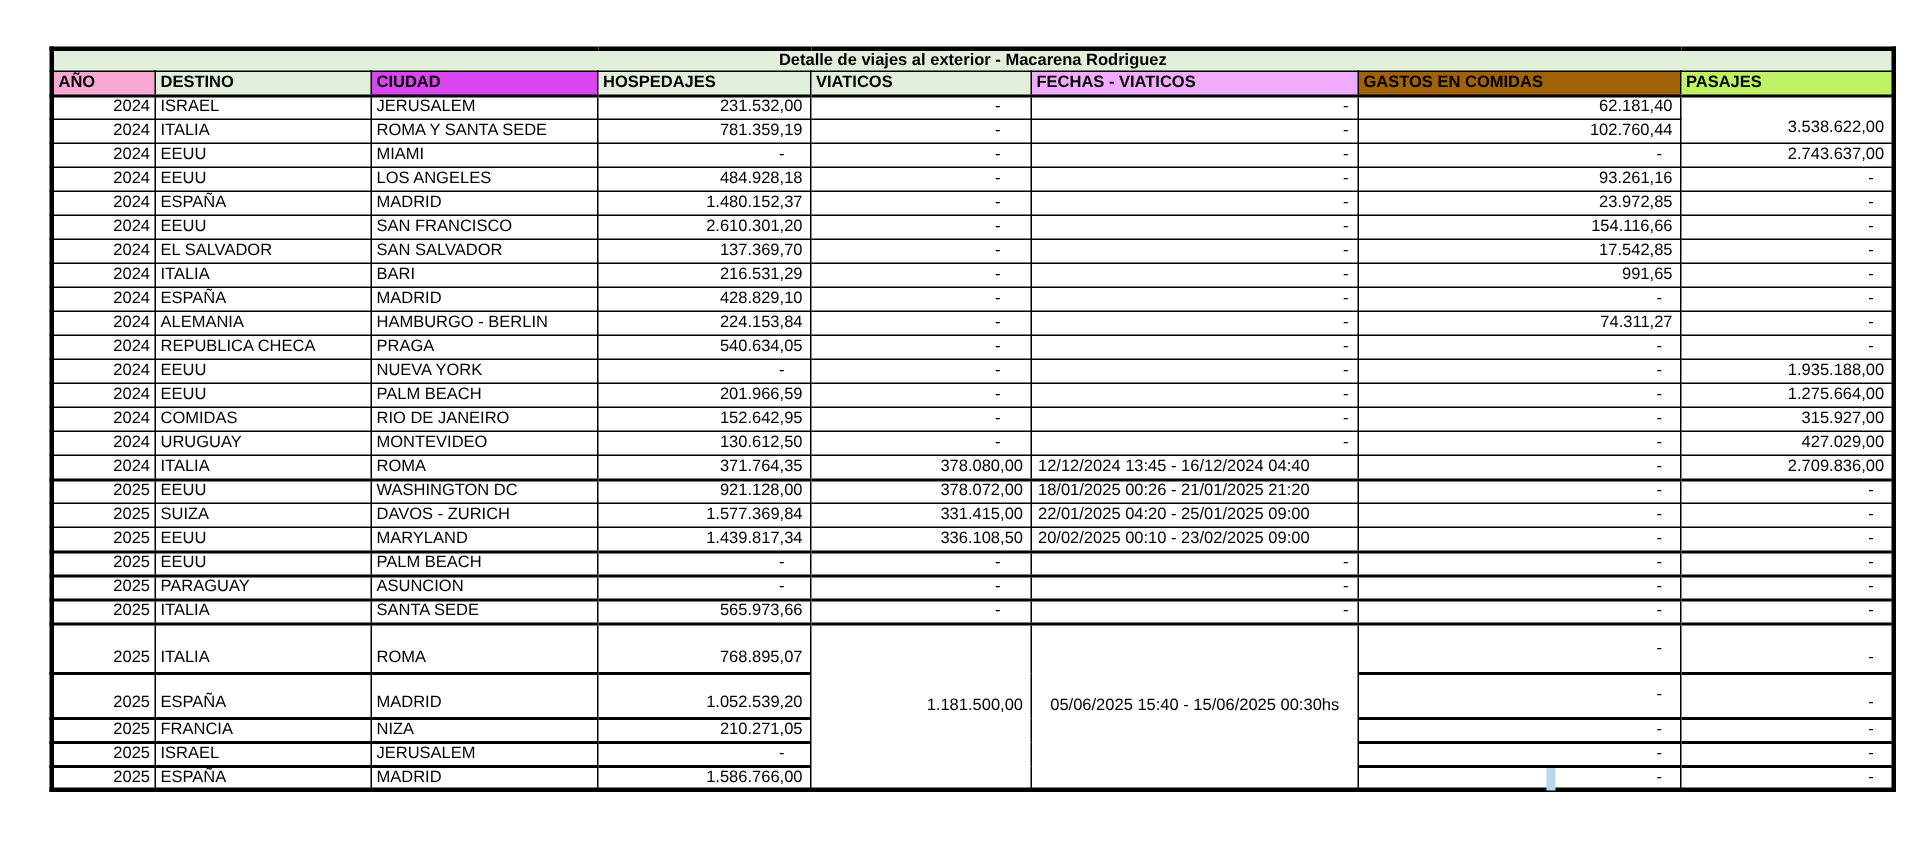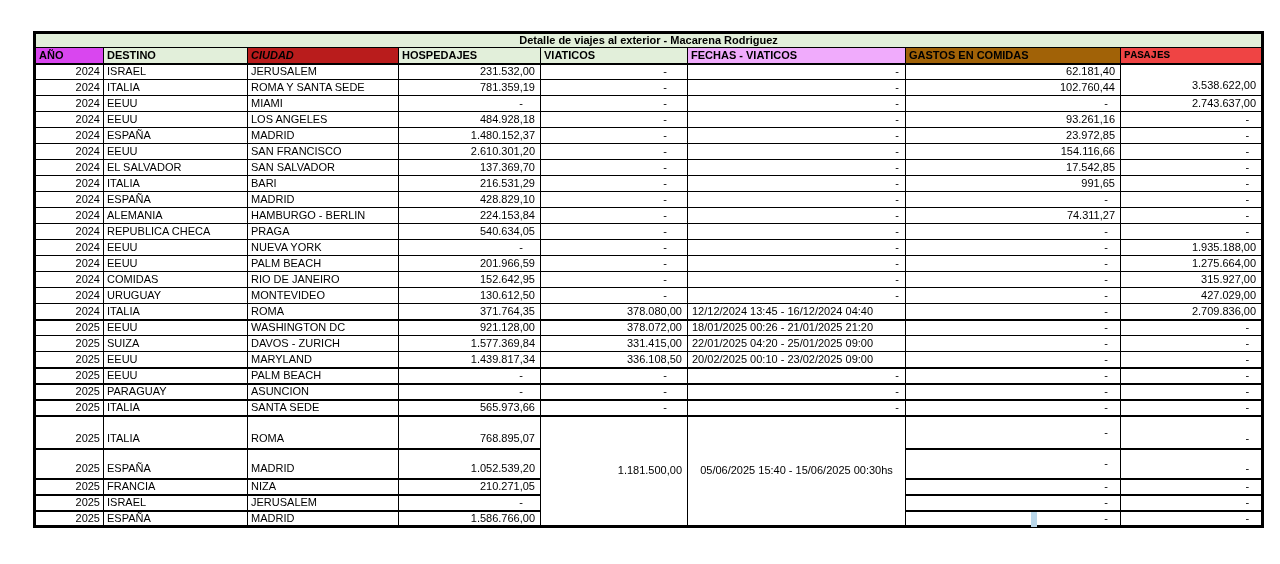--- a/index.html
+++ b/index.html
@@ -60,28 +60,28 @@
       <col style="width:147px">
         <col style="width:218px">
         <col style="width:215px">
         <col style="width:142px">
     </colgroup>
     <thead>
       <tr class="title-row">
         <td colspan="8" class="hdr-bg" style="background: rgb(226, 239, 218);">Detalle de viajes al exterior - Macarena Rodriguez</td>
       </tr>
       <tr class="header-row">
-        <th class="hdr-bg" style="background: #d946ef;">AÑO</th>
+        <th class="hdr-bg" style="background: #f9a8d4;">AÑO</th>
         <th class="hdr-bg" style="background: rgb(226, 239, 218);">DESTINO</th>
-        <th class="hdr-bg" style="background: #b91c1c; font-style: italic;">CIUDAD</th>
+        <th class="hdr-bg" style="background: #d946ef;">CIUDAD</th>
         <th class="hdr-bg" style="background: rgb(226, 239, 218);">HOSPEDAJES</th>
         <th class="hdr-bg" style="background: rgb(226, 239, 218);">VIATICOS</th>
         <th class="hdr-bg" style="background: #f0abfc;">FECHAS - VIATICOS</th>
         <th class="hdr-bg" style="background: #a16207;">GASTOS EN COMIDAS</th>
-        <th class="hdr-bg" style="background: #ef4444; font-family: Liberation Mono, monospace;">PASAJES</th>
+        <th class="hdr-bg" style="background: #bef264;">PASAJES</th>
       </tr>
     </thead>
     <tbody id="tbody">
         <tr>
           <td class="num ano">2024</td>
           <td class="txt">ISRAEL</td>
           <td class="txt">JERUSALEM</td>
           <td class="num">231.532,00</td>
           <td class="num d-viaticos">-</td>
           <td class="num d-fechas">-</td>

